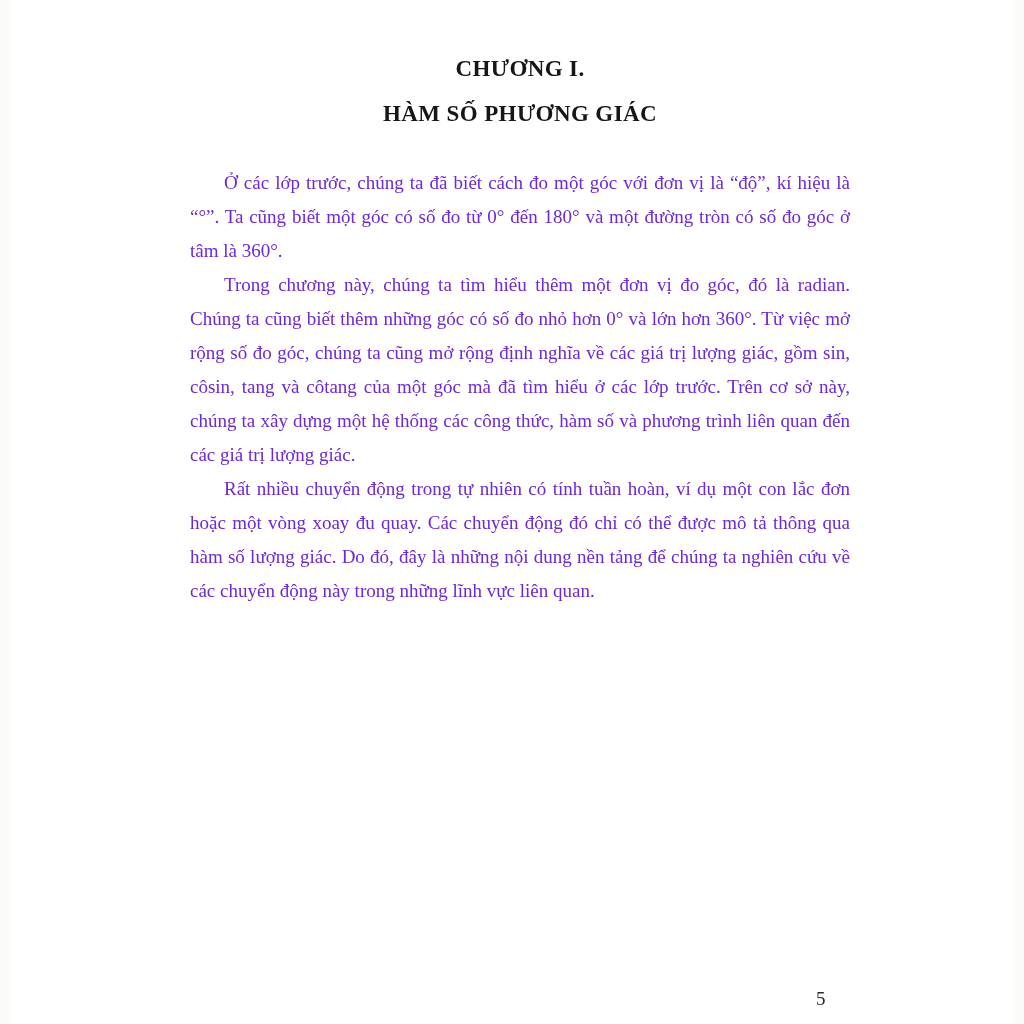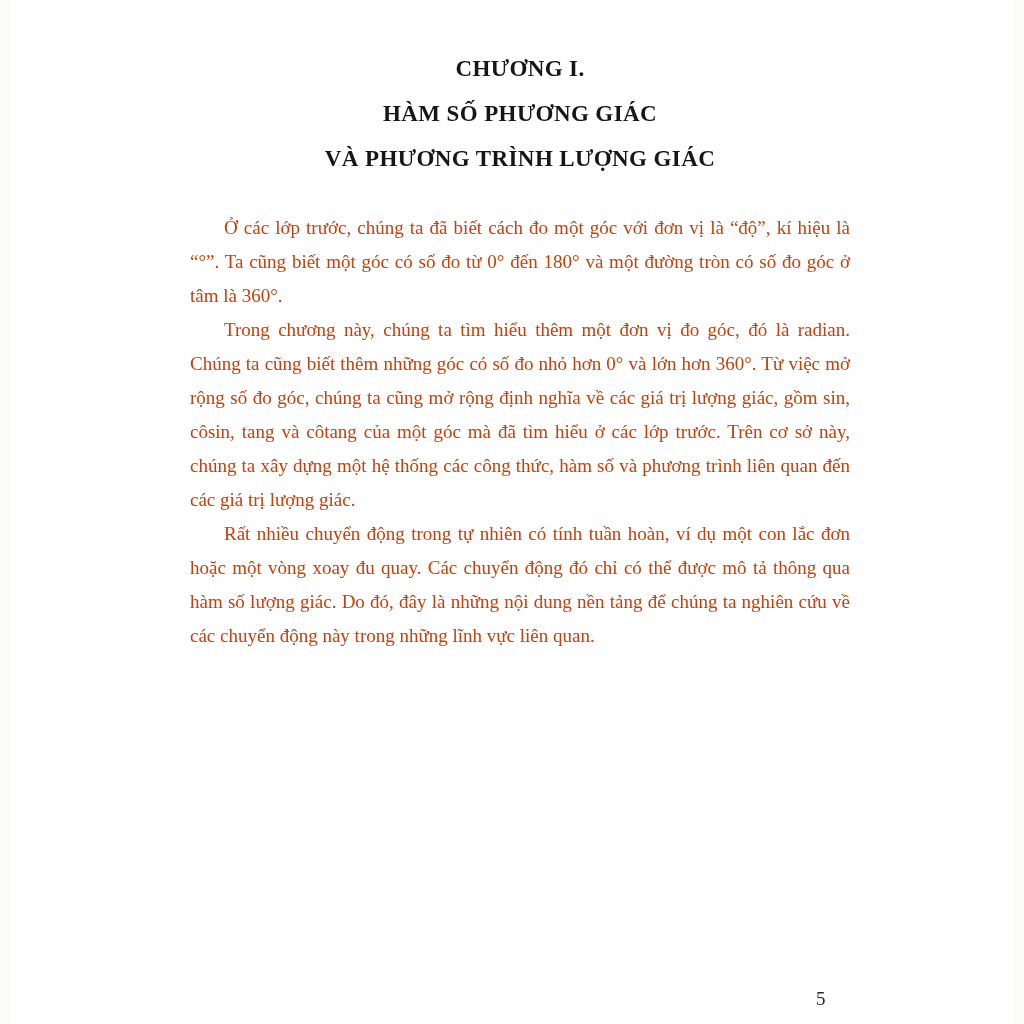--- a/index.html
+++ b/index.html
@@ -39,21 +39,21 @@
     font-size: 23px;
     line-height: 45px;
     letter-spacing: 0.4px;
     color: #161616;
   }
   .body-block {
     margin-top: 30px;
     font-size: 19px;
     line-height: 34px;
     text-align: justify;
-    color: #c2410c;
+    color: #6d28d9;
   }
   .body-block p {
     margin: 0;
     text-indent: 34px;
   }
   .page-number {
     position: absolute;
     left: 816px;
     top: 988px;
     font-size: 19px;
@@ -64,21 +64,20 @@
 <body>
 
 <div class="page">
   <div class="scan-edge left"></div>
   <div class="scan-edge right"></div>
 
   <div class="content">
     <div class="title-block">
       <div>CHƯƠNG I.</div>
       <div>HÀM SỐ PHƯƠNG GIÁC</div>
-      <div>VÀ PHƯƠNG TRÌNH LƯỢNG GIÁC</div>
     </div>
 
     <div class="body-block">
       <p>Ở các lớp trước, chúng ta đã biết cách đo một góc với đơn vị là “độ”, kí hiệu là “°”. Ta cũng biết một góc có số đo từ 0° đến 180° và một đường tròn có số đo góc ở tâm là 360°.</p>
       <p>Trong chương này, chúng ta tìm hiểu thêm một đơn vị đo góc, đó là radian. Chúng ta cũng biết thêm những góc có số đo nhỏ hơn 0° và lớn hơn 360°. Từ việc mở rộng số đo góc, chúng ta cũng mở rộng định nghĩa về các giá trị lượng giác, gồm sin, côsin, tang và côtang của một góc mà đã tìm hiểu ở các lớp trước. Trên cơ sở này, chúng ta xây dựng một hệ thống các công thức, hàm số và phương trình liên quan đến các giá trị lượng giác.</p>
       <p>Rất nhiều chuyển động trong tự nhiên có tính tuần hoàn, ví dụ một con lắc đơn hoặc một vòng xoay đu quay. Các chuyển động đó chỉ có thể được mô tả thông qua hàm số lượng giác. Do đó, đây là những nội dung nền tảng để chúng ta nghiên cứu về các chuyển động này trong những lĩnh vực liên quan.</p>
     </div>
   </div>
 
   <div class="page-number">5</div>

